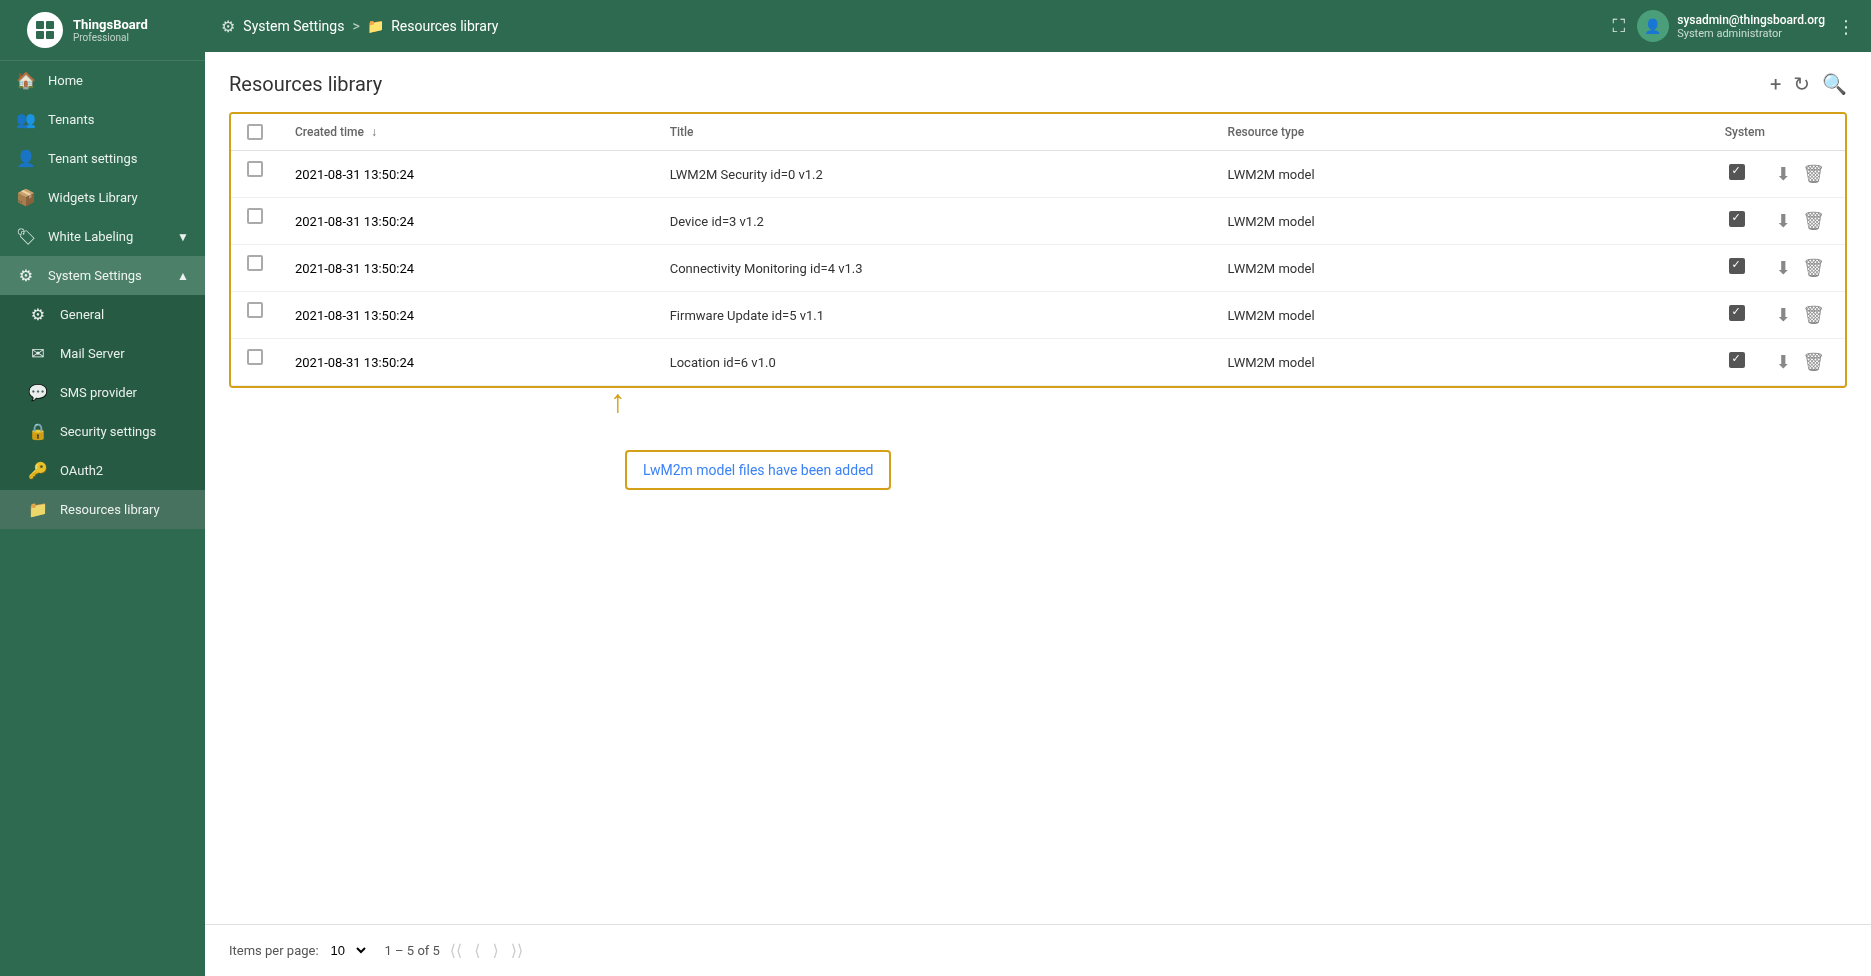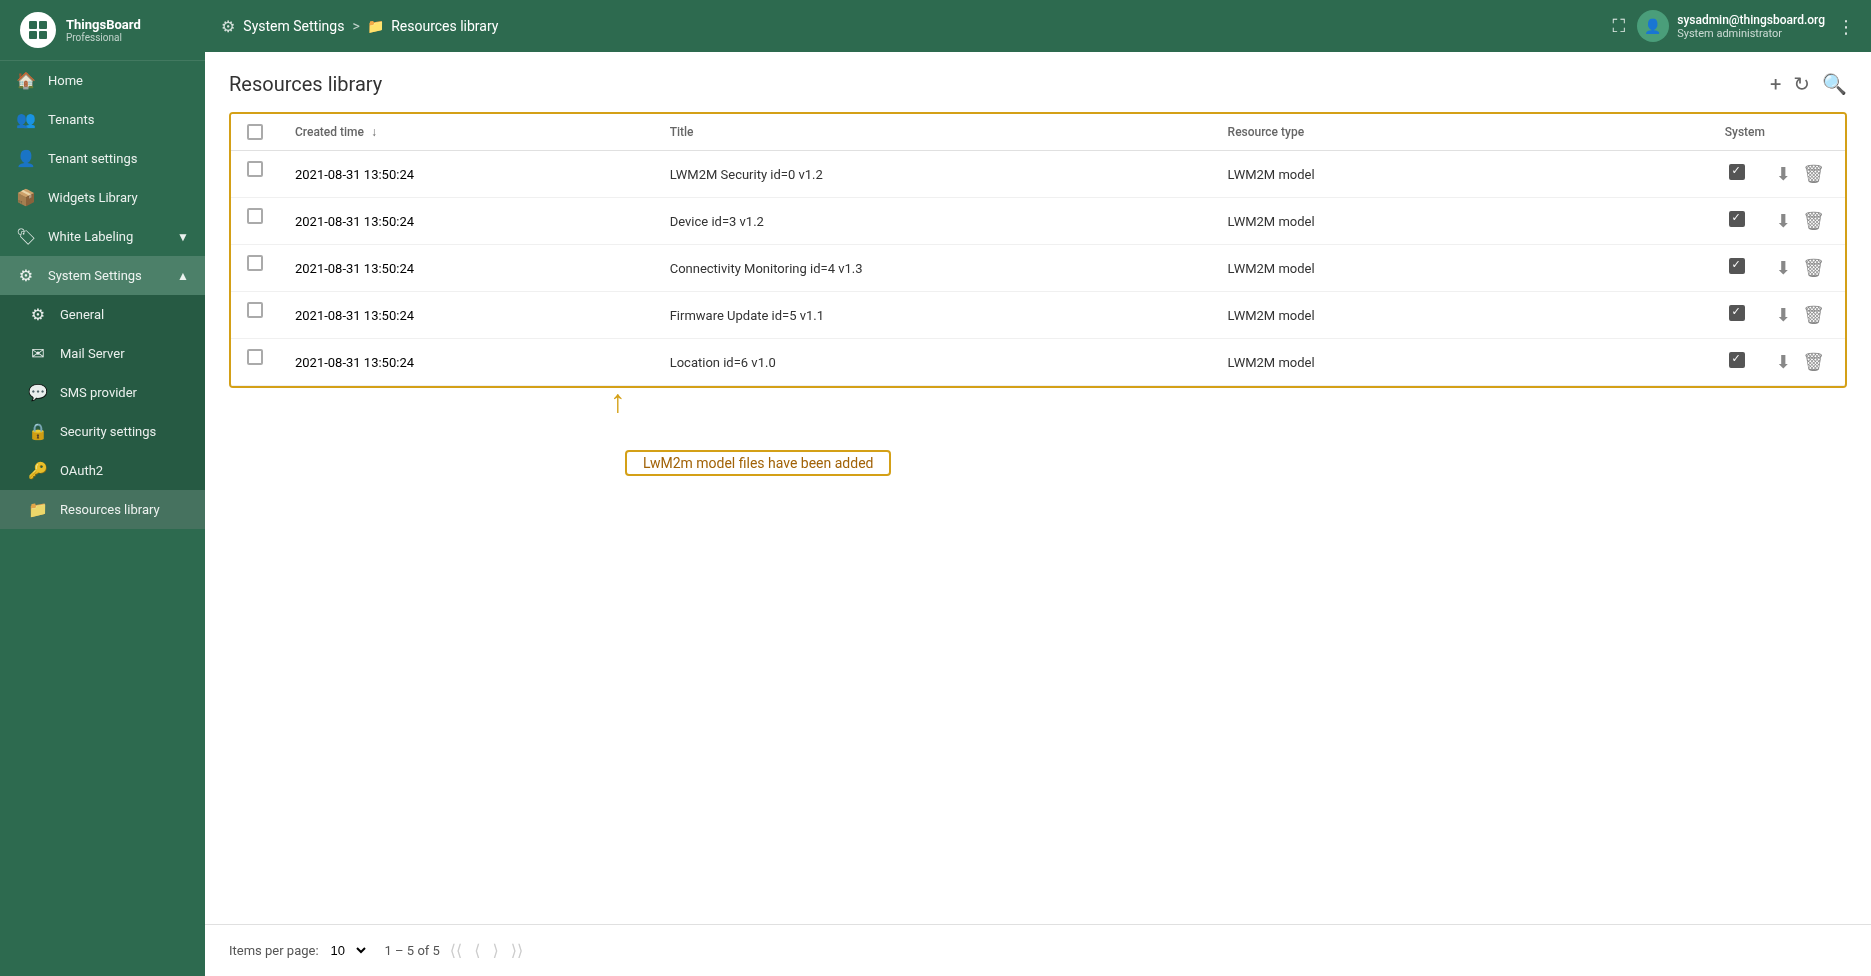--- a/index.html
+++ b/index.html
@@ -12,21 +12,21 @@
       background: #2d6a4f;
       color: #fff;
       display: flex;
       flex-direction: column;
       height: 100%;
       overflow-y: auto;
     }
     .sidebar-logo {
       display: flex;
       align-items: center;
-      padding: 12px 20px;
+      padding: 12px 27px;
       gap: 10px;
       border-bottom: 1px solid rgba(255,255,255,0.1);
     }
     .sidebar-logo-icon {
       width: 36px;
       height: 36px;
       background: #fff;
       border-radius: 50%;
       display: flex; align-items: center; justify-content: center;
     }
@@ -152,23 +152,23 @@
     }
 
     
     .annotation-box {
       position: absolute;
       left: 420px;
       top: 398px;
       background: #fff;
       border: 2px solid #d4a017;
       border-radius: 4px;
-      padding: 3px 16px;
+      padding: 10px 16px;
       font-size: 14px;
-      color: #a16207;
+      color: #3b82f6;
       white-space: nowrap;
     }
     .annotation-arrow {
       position: absolute;
       left: 405px;
       top: 340px;
       color: #d4a017;
       font-size: 28px;
     }
 

